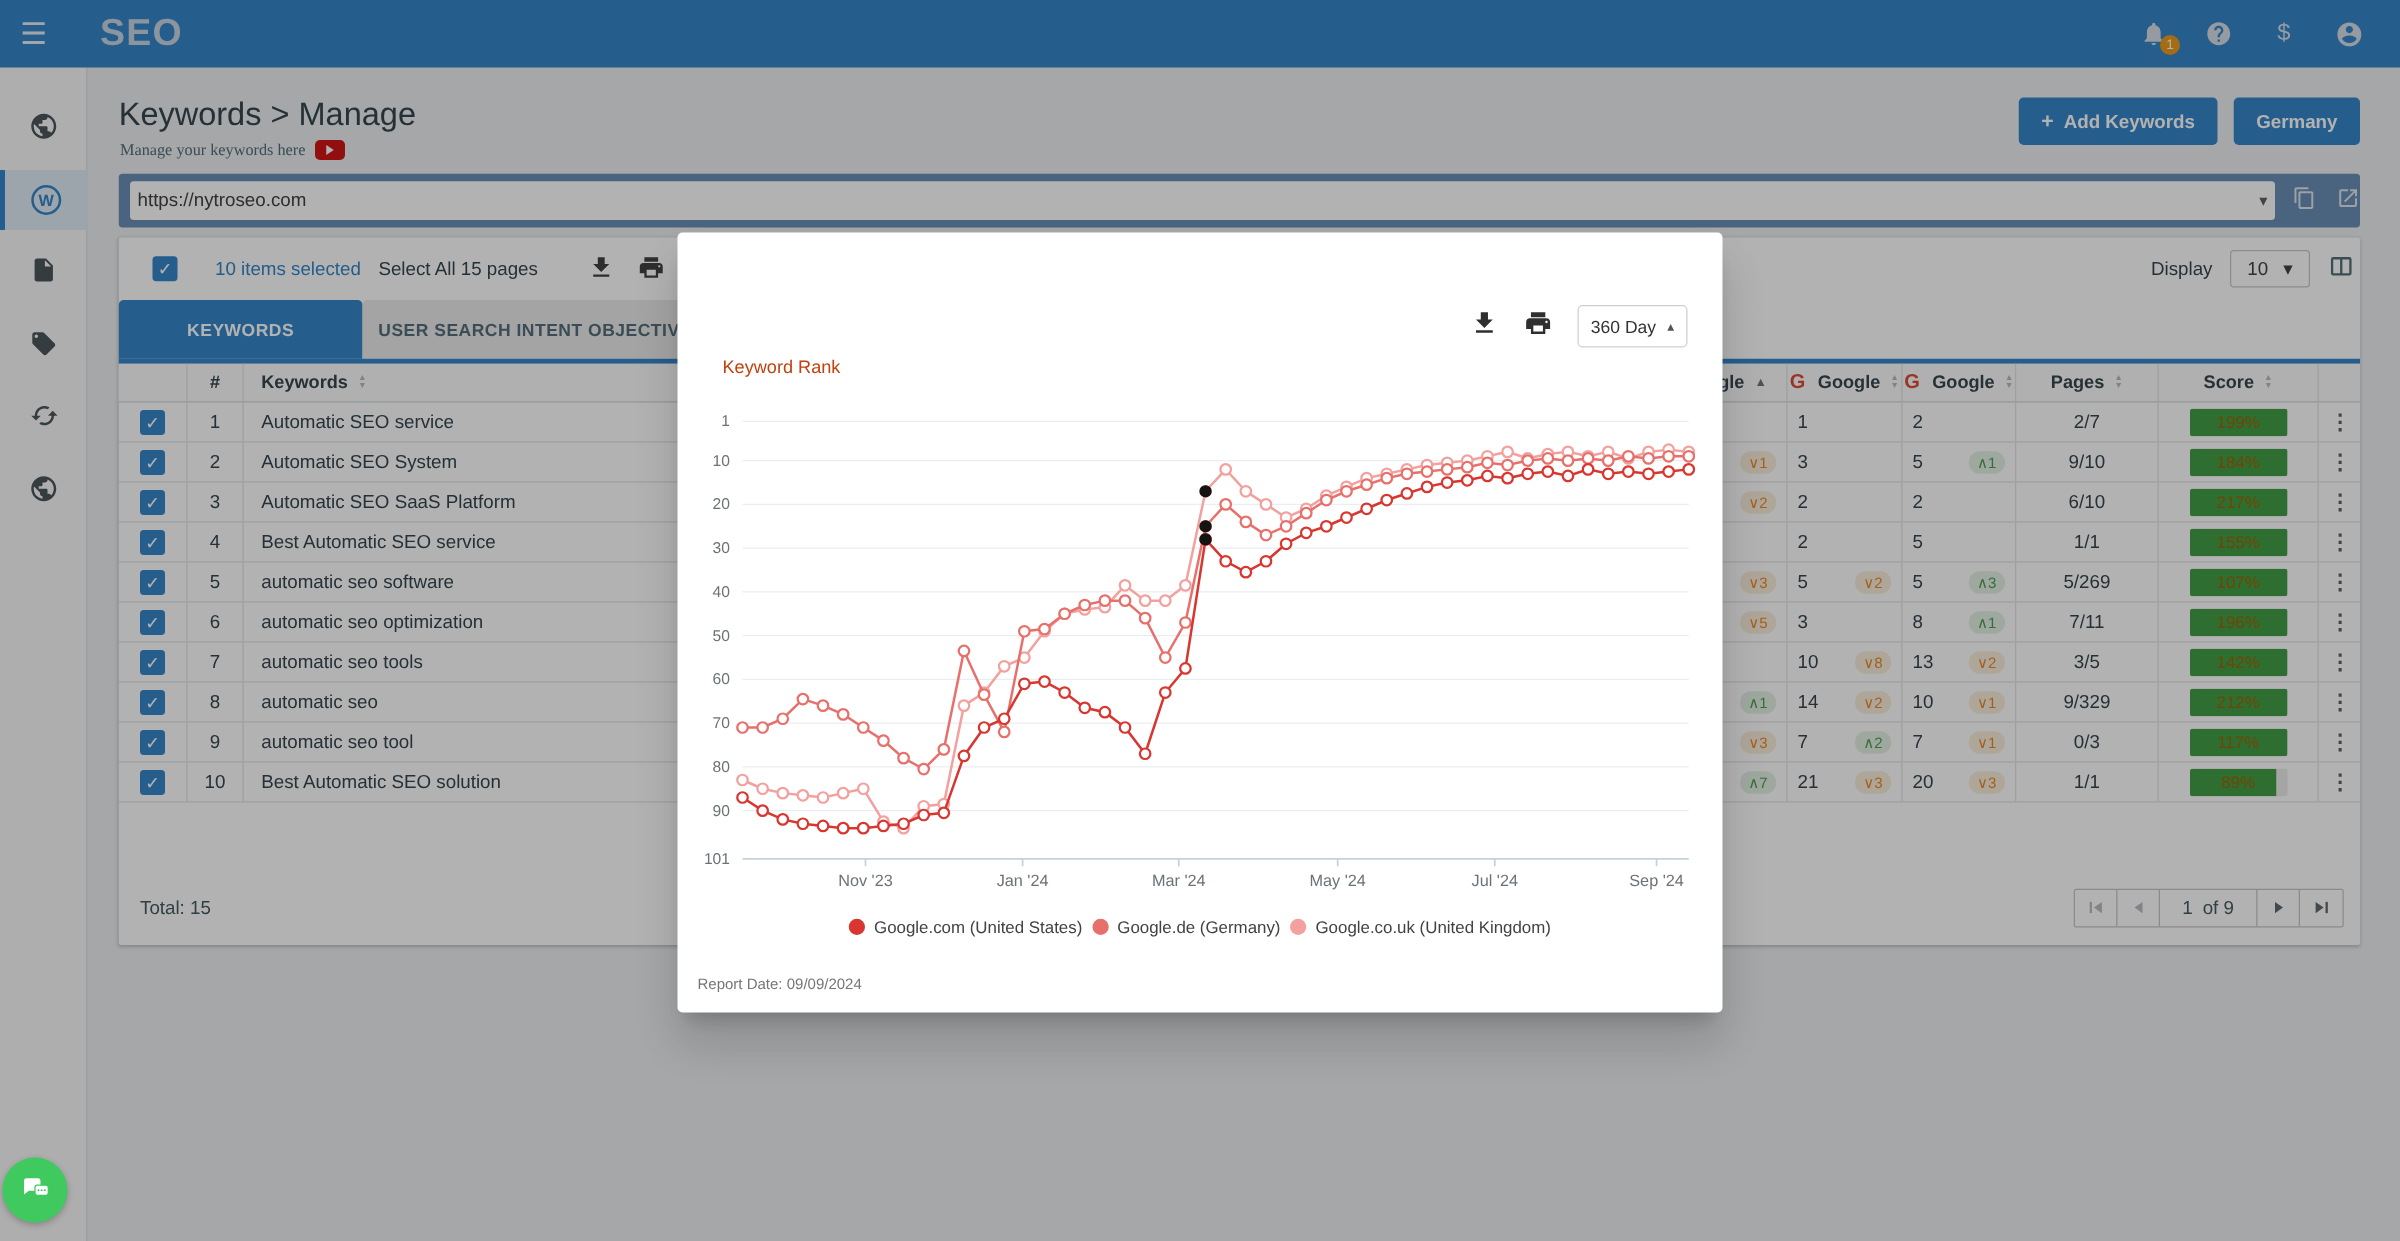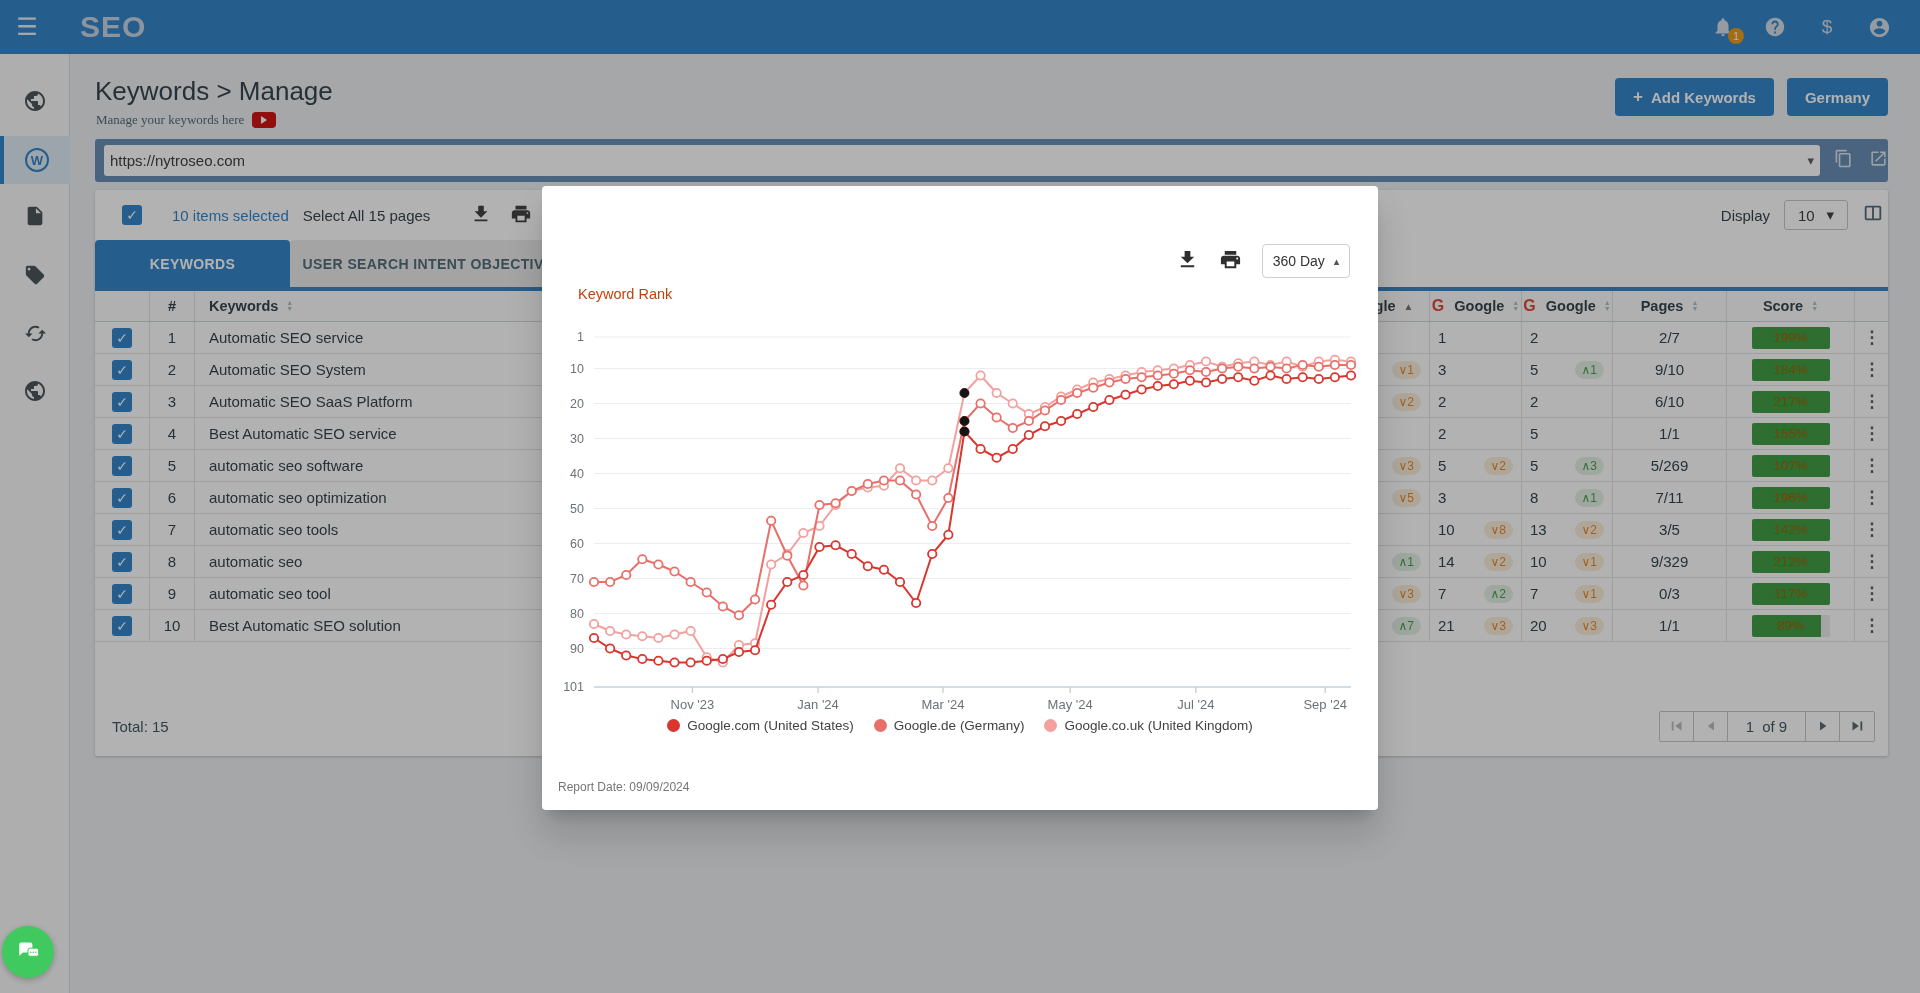--- a/index.html
+++ b/index.html
@@ -109,21 +109,21 @@
   .modal-title { font-size:15px; color:#37474f; }
   .modal-title b { font-size:16.5px; }
   .modal-close { margin-left:auto; font-size:21px; color:#546e7a; cursor:pointer; line-height:1; }
   .modal-controls { position:absolute; right:28px; top:58px; display:flex; align-items:center; gap:20px; }
   .modal-controls .ic { cursor:pointer; }
   .modal-controls svg { fill:#2f2f2f; }
   .range-select { width:88px; height:34px; border:1px solid #cfcfcf; border-radius:4px; display:flex; align-items:center; justify-content:center; gap:9px; font-size:14px; color:#333; cursor:pointer; }
   .range-caret { font-size:11px; color:#555; }
   .chart-title { position:absolute; left:36px; top:100px; font-size:14.5px; color:#c2410c; }
   #chart-holder { position:absolute; left:6px; top:126px; width:822px; height:414px; }
-  .legend { position:absolute; left:0; top:532px; width:100%; display:flex; justify-content:center; gap:20px; }
+  .legend { position:absolute; left:0; top:548px; width:100%; display:flex; justify-content:center; gap:8px; }
   .legend-item { display:flex; align-items:center; gap:7px; font-size:13.5px; color:#424242; }
   .legend-dot { width:13px; height:13px; border-radius:50%; }
   .report-date { position:absolute; left:16px; top:594px; font-size:12px; color:#757575; }
 
   
   .chat-btn { position:fixed; left:2px; top:926px; width:52px; height:52px; border-radius:50%; background:#3fc95f; z-index:700; cursor:pointer; display:flex; align-items:center; justify-content:center; box-shadow:0 2px 6px rgba(0,0,0,.25); }
 </style>
 </head>
 <body>
 

